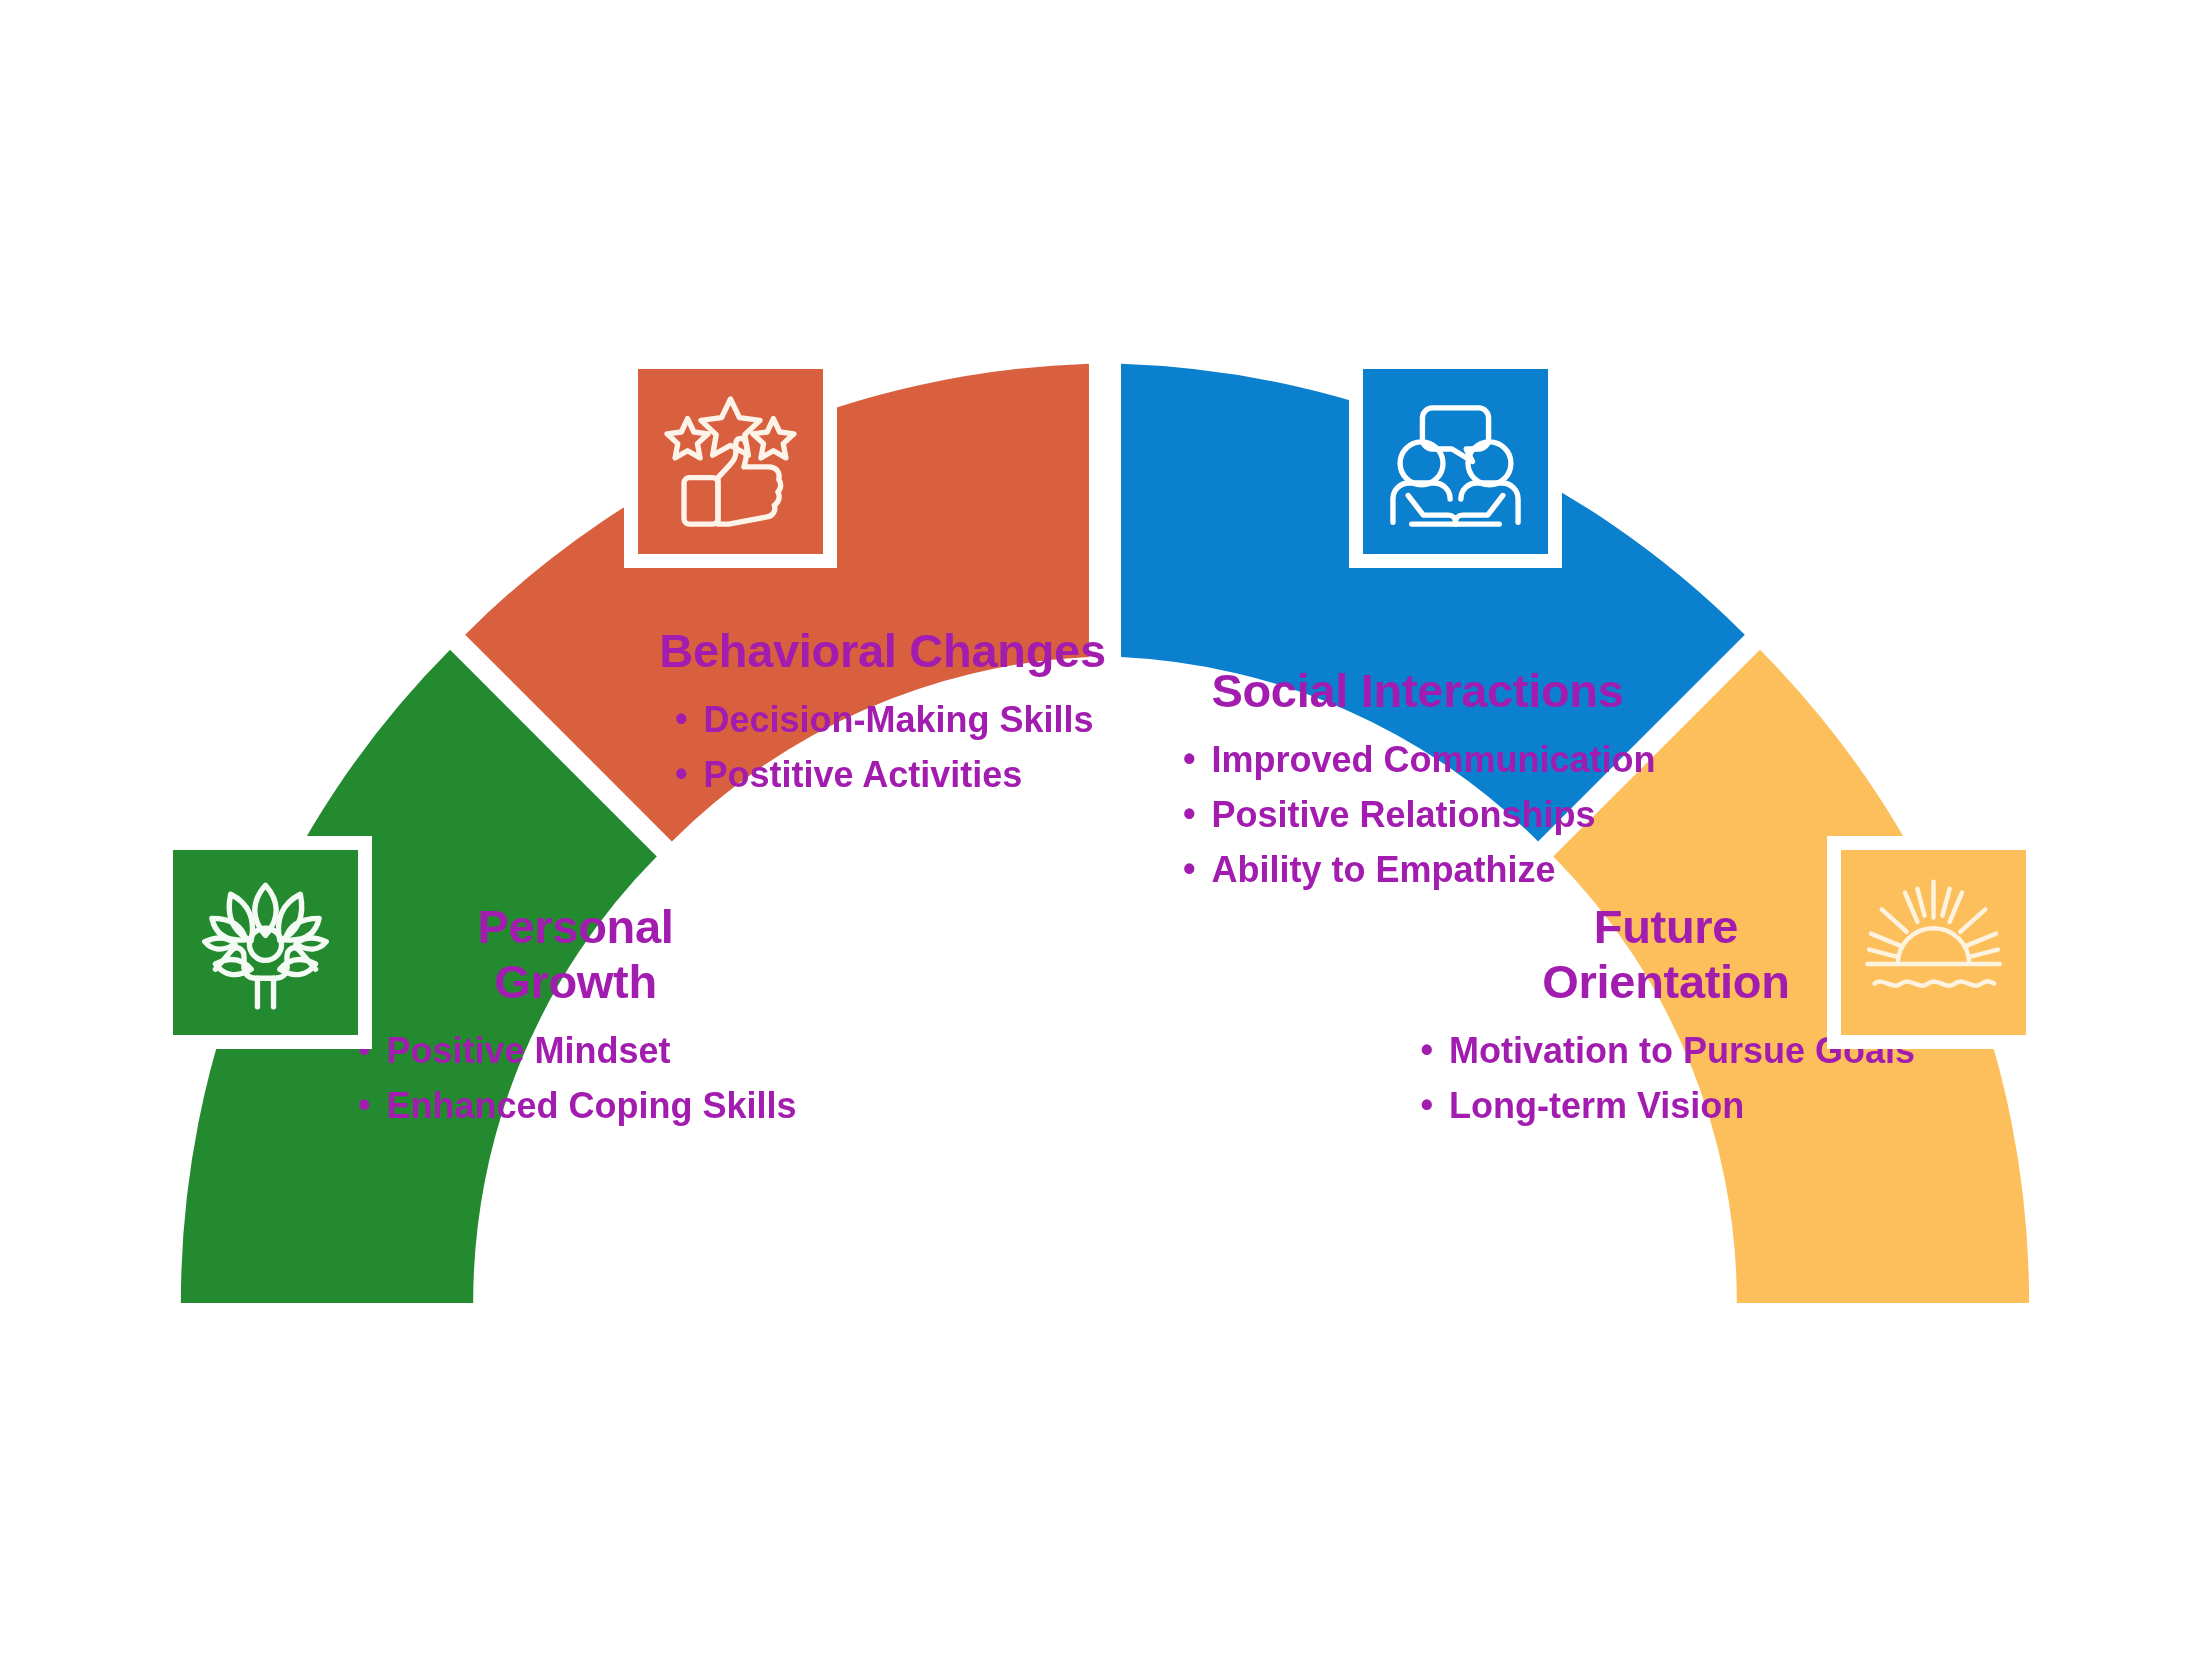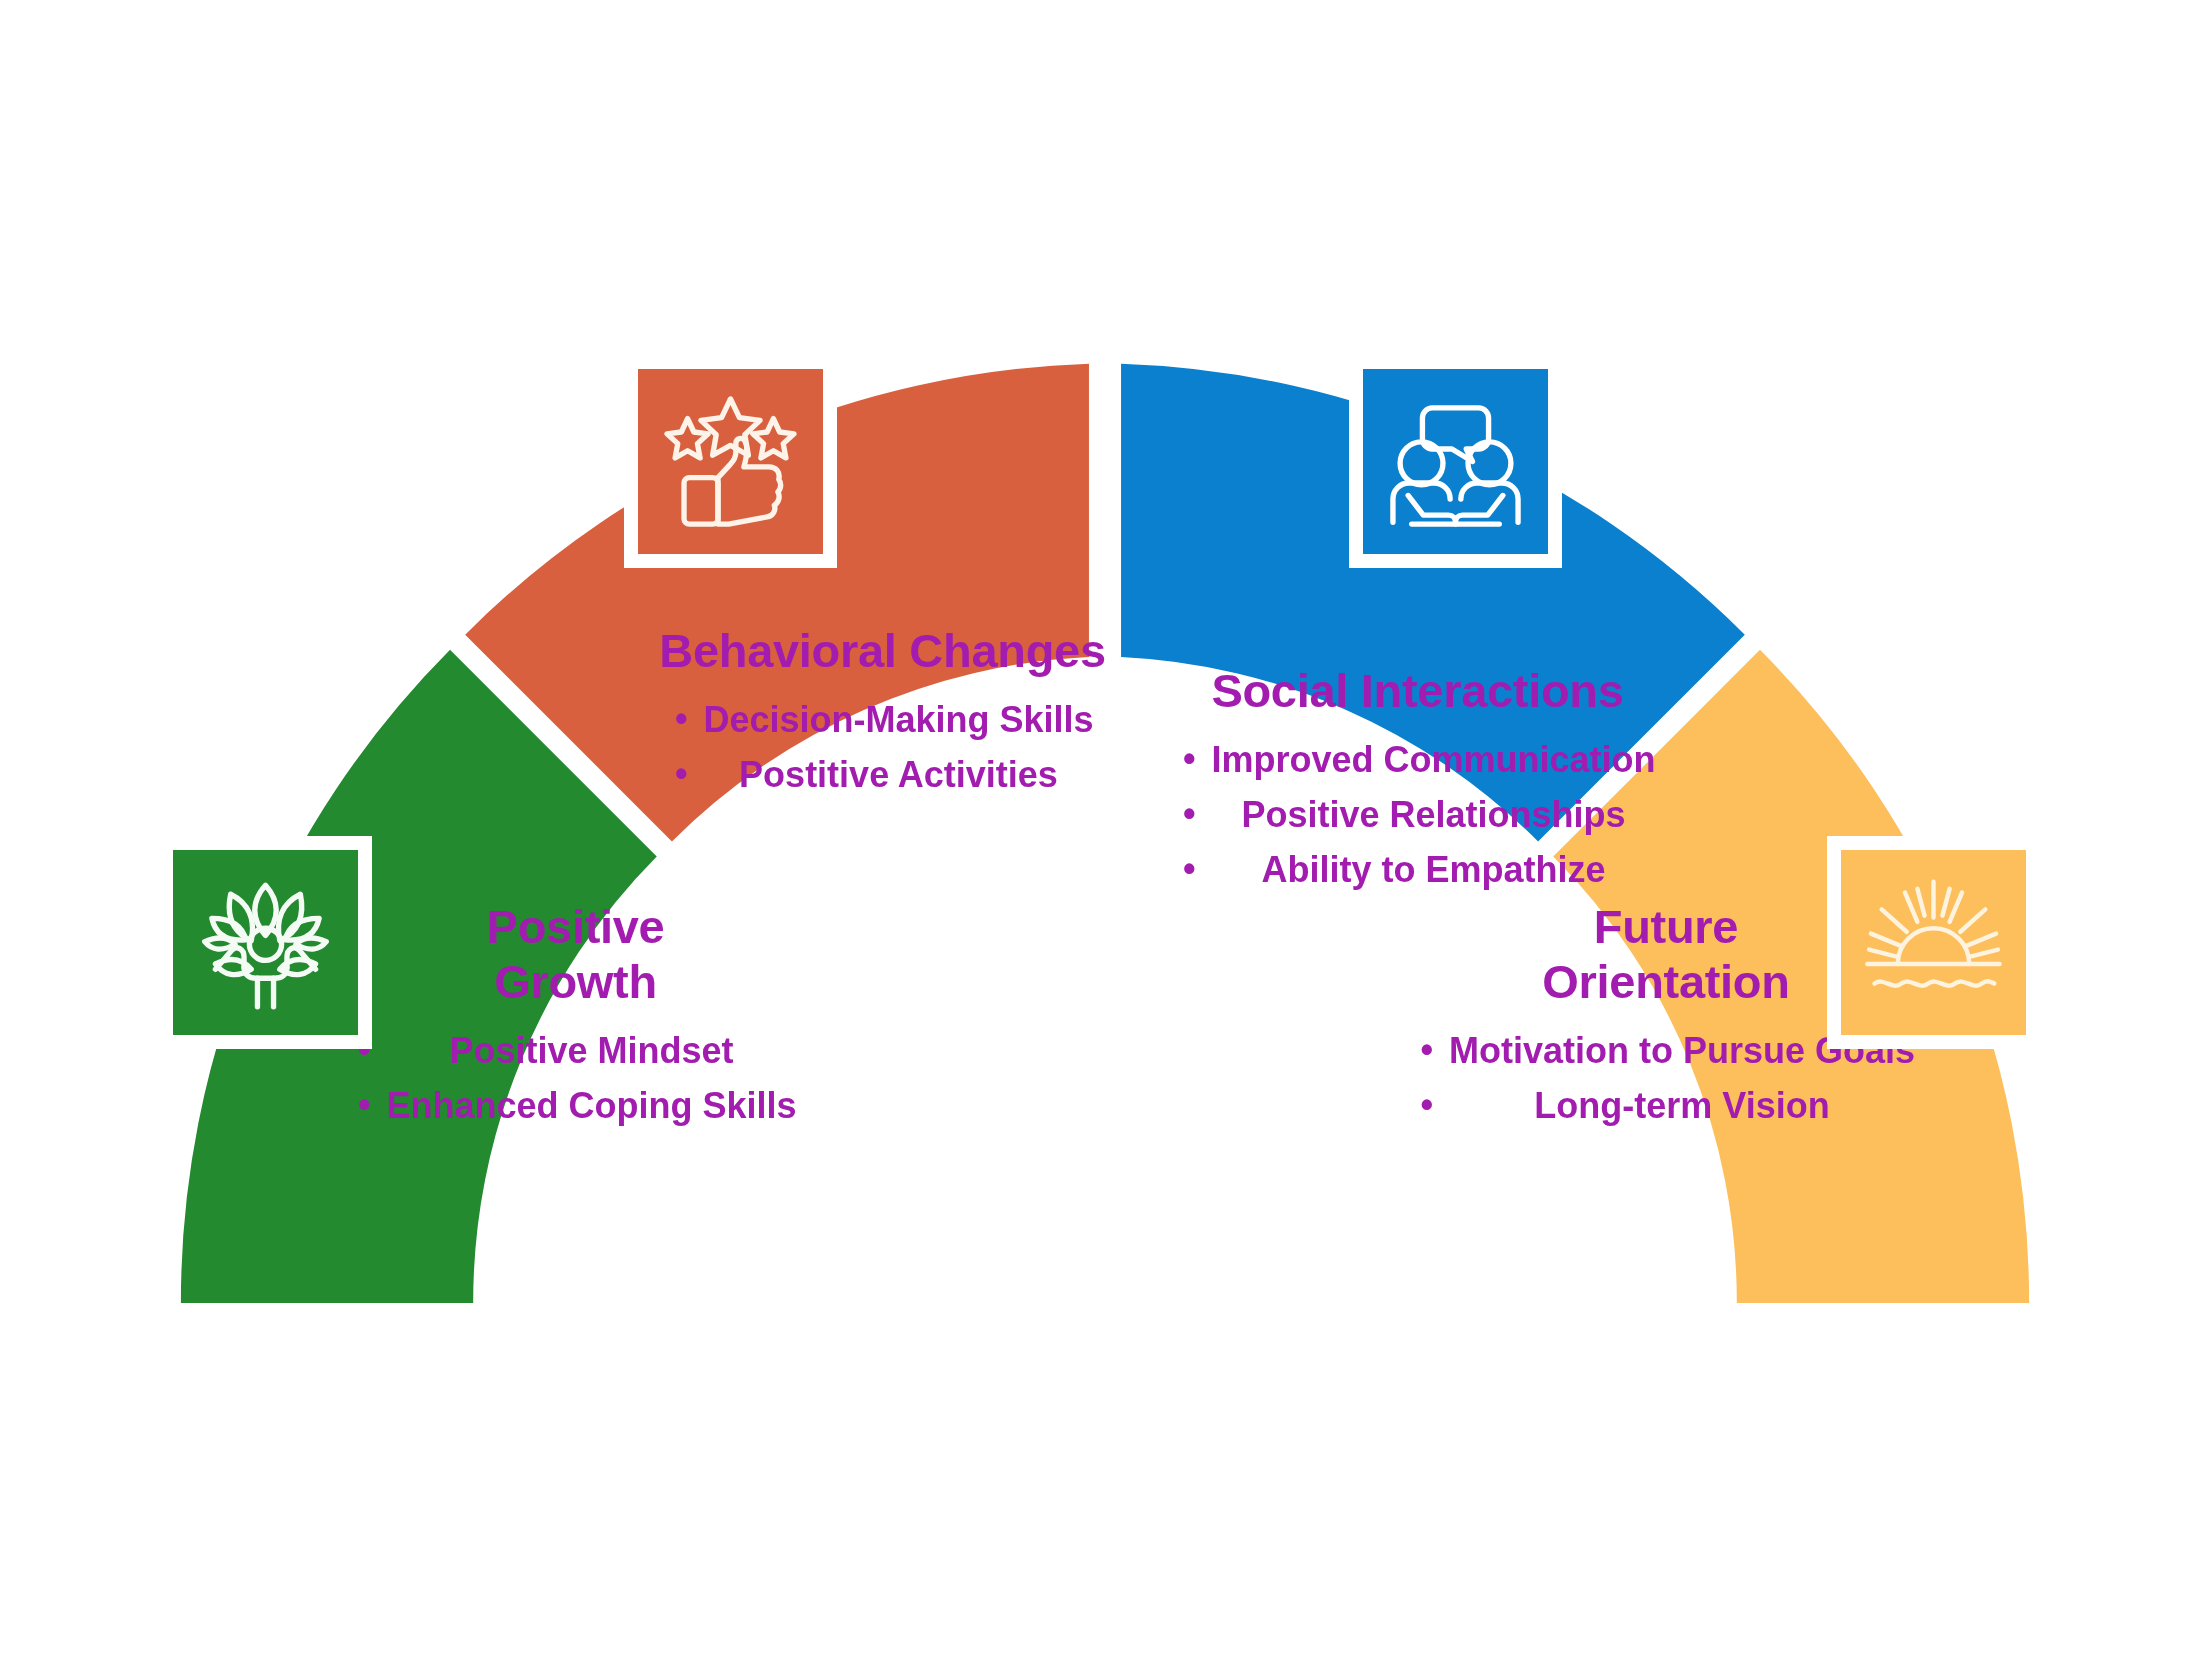--- a/index.html
+++ b/index.html
@@ -41,21 +41,21 @@
     margin: 0 0 14.3px 0;
     white-space: pre-line;
   }
   .seg-list {
     list-style: none;
     margin: 0;
     padding: 0;
     font-size: 36px;
     font-weight: bold;
     line-height: 1.52;
-    text-align: center;
+    text-align: left;
     display: inline-block;
   }
   .seg-list li {
     position: relative;
     padding-left: 32px;
     white-space: nowrap;
   }
   .seg-list li::before {
     content: "\2022";
     position: absolute;
@@ -123,21 +123,21 @@
 
       <path fill="#FCBF5C" d="M 1975 729
                A 1037 1037 0 0 1 2277 1462
                L 1949 1462
                A 709 709 0 0 0 1743 961
                Z"></path>
     </g>
   </svg>
 
   <div class="seg-text" id="txt-personal-growth">
-    <h2 class="seg-title">Positive
+    <h2 class="seg-title">Personal
 Growth</h2>
     <div class="list-wrap">
       <ul class="seg-list">
         <li>Positive Mindset</li>
         <li>Enhanced Coping Skills</li>
       </ul>
     </div>
   </div>
 
   <div class="seg-text" id="txt-behavioral">

